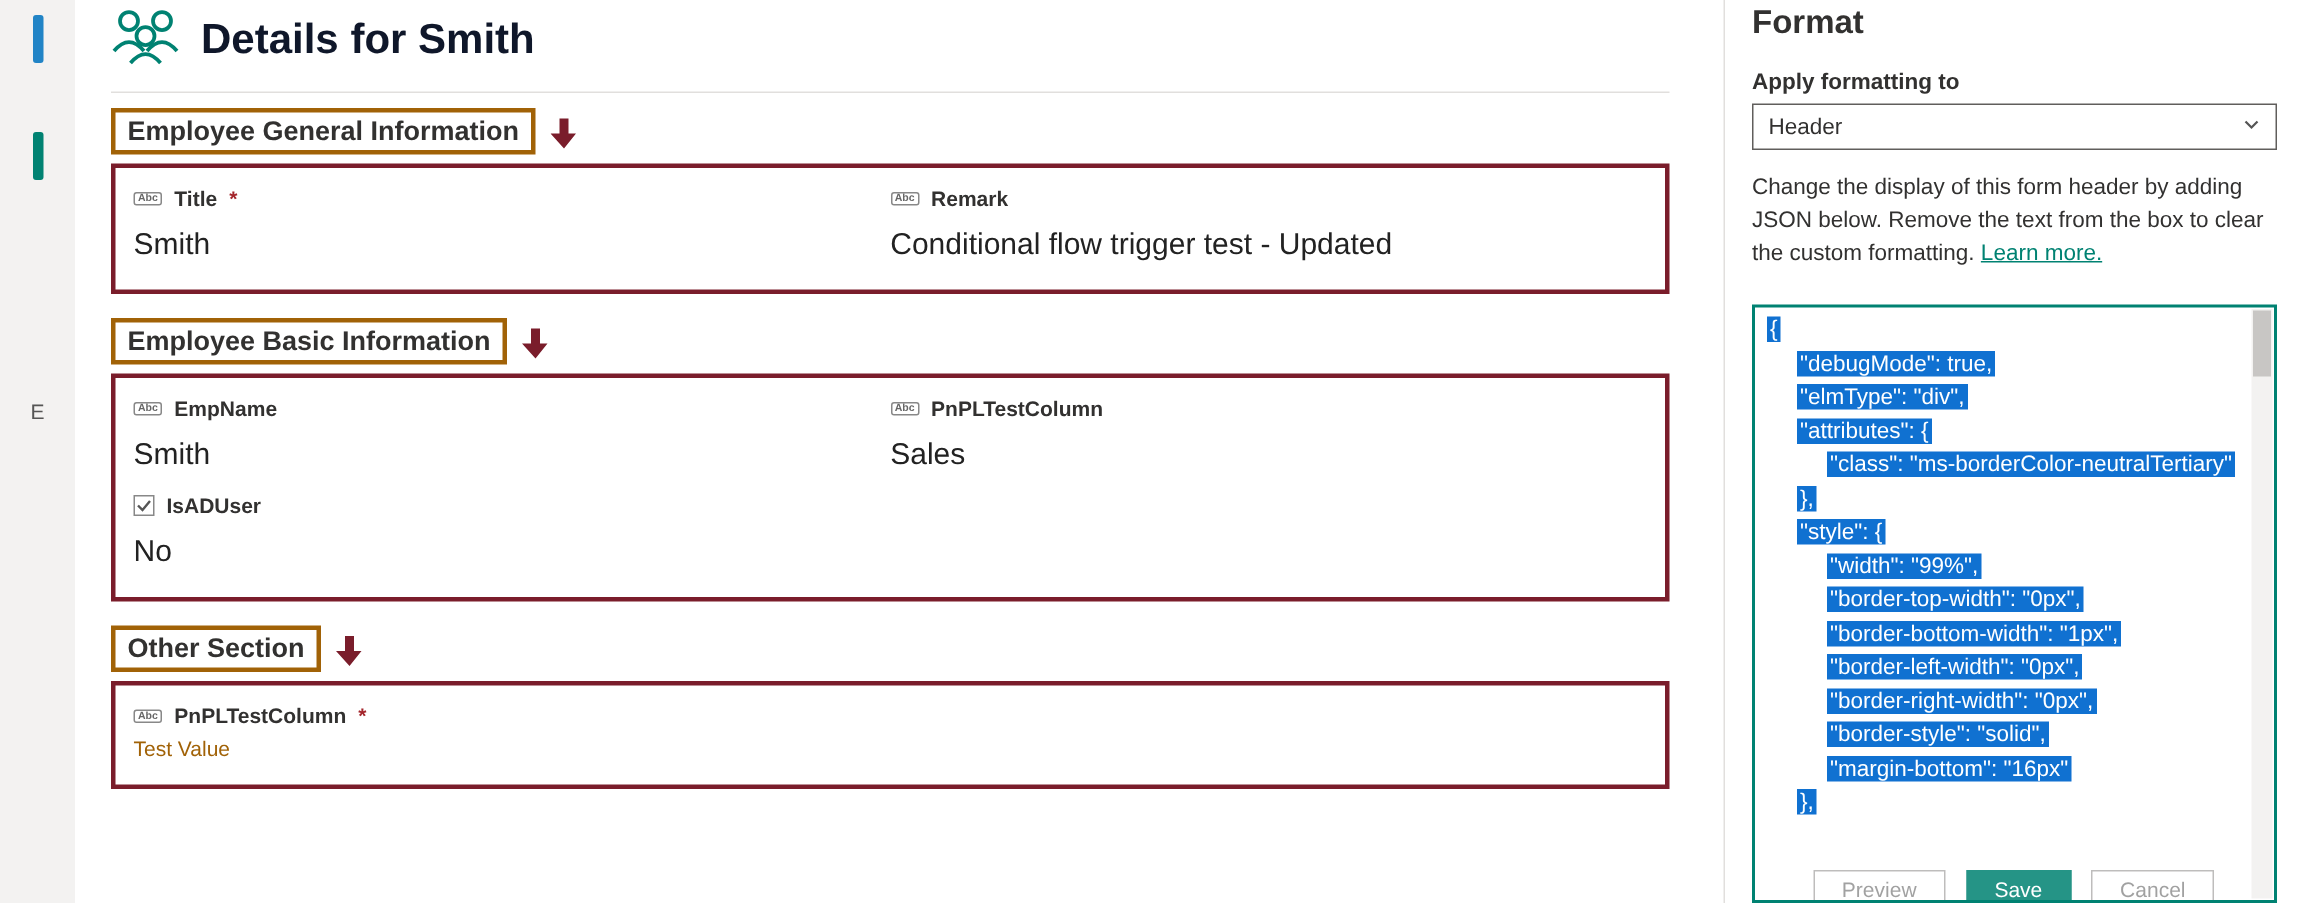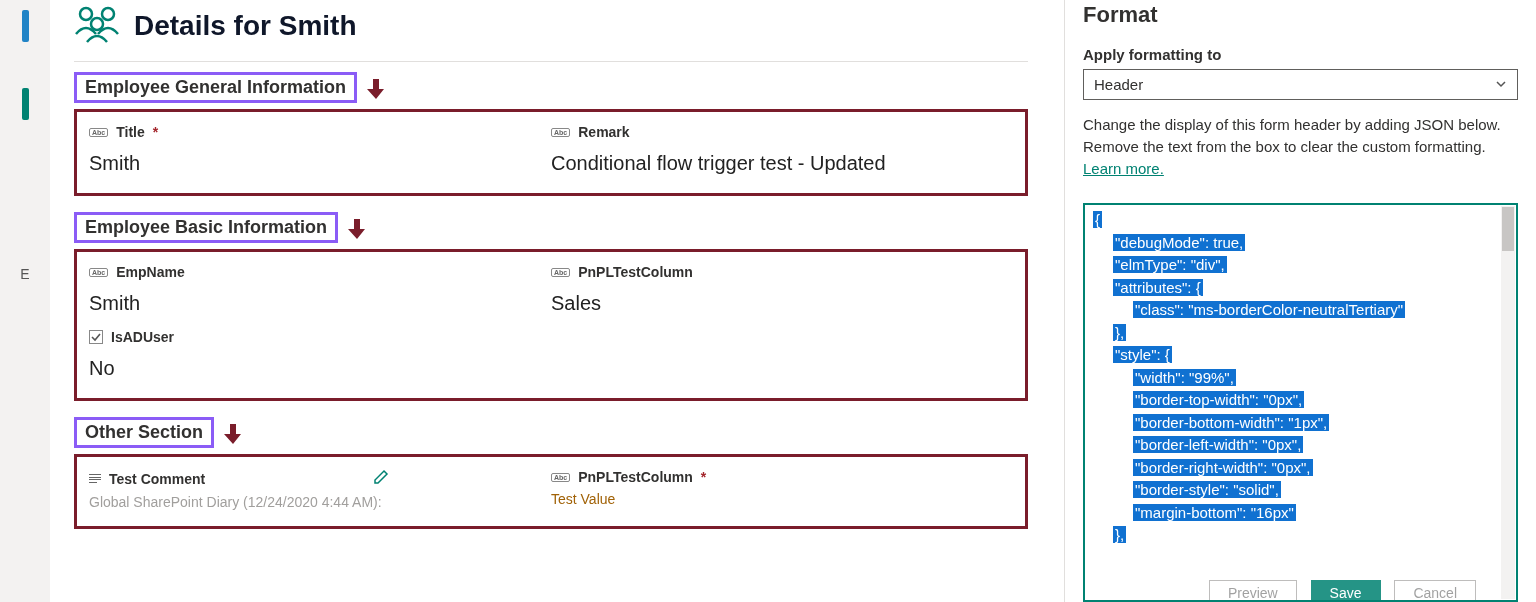--- a/index.html
+++ b/index.html
@@ -6,34 +6,34 @@
   body { font-family: "Segoe UI", Arial, sans-serif; font-size: 14px; color: #323130; background: #fff; height: 602px; width: 1536px; overflow: hidden; }
   .root { display: flex; height: 100%; }
   .left-rail { width: 50px; background: #f3f2f1; display: flex; flex-direction: column; align-items: center; padding-top: 10px; gap: 36px;}
   .rail-tab { width: 7px; height: 32px; background: #2184c6; border-radius: 2px; }
   .rail-tab.teal { background: #008272; margin-top: 10px;}
   .rail-txt { font-size: 14px; color:#555; margin-top: 110px; text-align: center; }
   .main { flex: 1 1 auto; padding: 4px 36px 0 24px; overflow: hidden; position: relative;}
   .page-header { display: flex; align-items: center; gap: 14px; padding: 0 0 14px 0; border-bottom: 1px solid #e1dfdd; margin-bottom: 10px;}
   .page-icon svg { stroke: #008272; }
   .page-title { font-size: 28px; font-weight: 600; color:#0f172a;}
-  .section-title { display: inline-block; font-size: 18px; font-weight: 700; color:#323130; padding: 2px 8px; border: 3px solid #8b5cf6; margin-bottom: 6px;}
+  .section-title { display: inline-block; font-size: 18px; font-weight: 700; color:#323130; padding: 2px 8px; border: 3px solid #a16207; margin-bottom: 6px;}
   .arrow { margin-left: 10px; }
   .arrow svg { fill: #7a1d2b; }
   .card { border: 3px solid #7a1d2b; padding: 10px 12px 14px 12px; display: flex; flex-wrap: wrap; margin-bottom: 16px;}
   .field { width: 50%; padding: 2px 6px 2px 0; }
   .field-label { display:flex; align-items:center; gap:8px; font-size: 14px; font-weight:600; color:#323130; }
   .abc { border:1px solid #888; font-size:7px; padding:0px 2px; color:#666; border-radius:2px; white-space: nowrap;}
   .chk { width:14px; height:14px; border:1px solid #888; display:inline-flex; align-items:center; justify-content:center; }
   .chk svg { stroke:#555;}
   .req { color:#a4262c; }
   .field-val { padding: 12px 0 2px 0; font-size:20px; color:#222; }
   .field-sub { color:#a19f9d; font-size:14px; padding-top:6px;}
   .edit-pencil { color:#008272; margin-left: 160px;}
-  .right { width: 472px; border-left:1px solid #e1dfdd; padding: 0 18px 0 18px; display:flex; flex-direction:column;}
+  .right { width: 387px; border-left:1px solid #e1dfdd; padding: 0 18px 0 18px; display:flex; flex-direction:column;}
   .panel-title { font-size:22px; font-weight:600; padding: 2px 0 18px 0;}
   .fmt-label { font-size:15px; font-weight:600; padding-bottom:6px;}
   .dropdown { border:1px solid #605e5c; width:100%; display:flex; align-items:center; justify-content:space-between; padding:6px 10px; background:#fff; font-size:15px; margin-bottom:14px; }
   .desc { font-size:15px; color:#323130; line-height:1.45; padding-bottom:24px;}
   .desc a { color:#008272; }
   .code-box { border:2px solid #008272; position: relative; flex:1; overflow:hidden; background:#fff;}
   .code-inner { position:absolute; top:0; left:0; right:14px; bottom:0; overflow:hidden; padding:4px 4px 4px 8px;}
   .code-scroll { position:absolute; right:1px; top:1px; bottom:1px; width:14px; background:#f3f2f1;}
   .code-thumb { position:absolute; right:1px; top:1px; width:12px; height:44px; background:#c8c6c4;}
   .tok { background:#1071d1; color:#fff; padding:0 2px; display:inline; line-height:1.5; font-size:15px;}
@@ -135,37 +135,20 @@
       <div class="section-title">Other Section</div>
       <span class="arrow">
         <svg width="18" height="24" viewBox="0 0 18 24">
             <path d="M6 2h6v10h5L9 22 0 12h6z"></path>
           </svg>
       </span>
     </div>
     <div class="card" style="margin-bottom:0;">
       <div class="field">
         <div class="field-label">
-          <span style="display:inline-flex; flex-direction:column; gap:1.5px;">
-              <span style="width:12px;height:1px;background:#666;"></span>
-              <span style="width:12px;height:1px;background:#666;"></span>
-              <span style="width:12px;height:1px;background:#666;"></span>
-              <span style="width:8px;height:1px;background:#666;"></span>
-            </span>
-          <span>Test Comment</span>
-          <span class="edit-pencil">
-            <svg width="16" height="16" viewBox="0 0 16 16" fill="none" stroke="#008272" stroke-width="1.5">
-                <path d="M11 2 L14 5 L5 14 L2 14 L2 11 Z"></path>
-              </svg>
-          </span>
-        </div>
-        <div class="field-sub">Global SharePoint Diary (12/24/2020 4:44 AM):</div>
-      </div>
-      <div class="field">
-        <div class="field-label">
             <span class="abc">Abc</span>
             <span>PnPLTestColumn</span>
             <span class="req">*</span>
           </div>
         <div class="field-sub" style="color:#a16207;">Test Value</div>
       </div>
     </div>
 
   </div>
 

